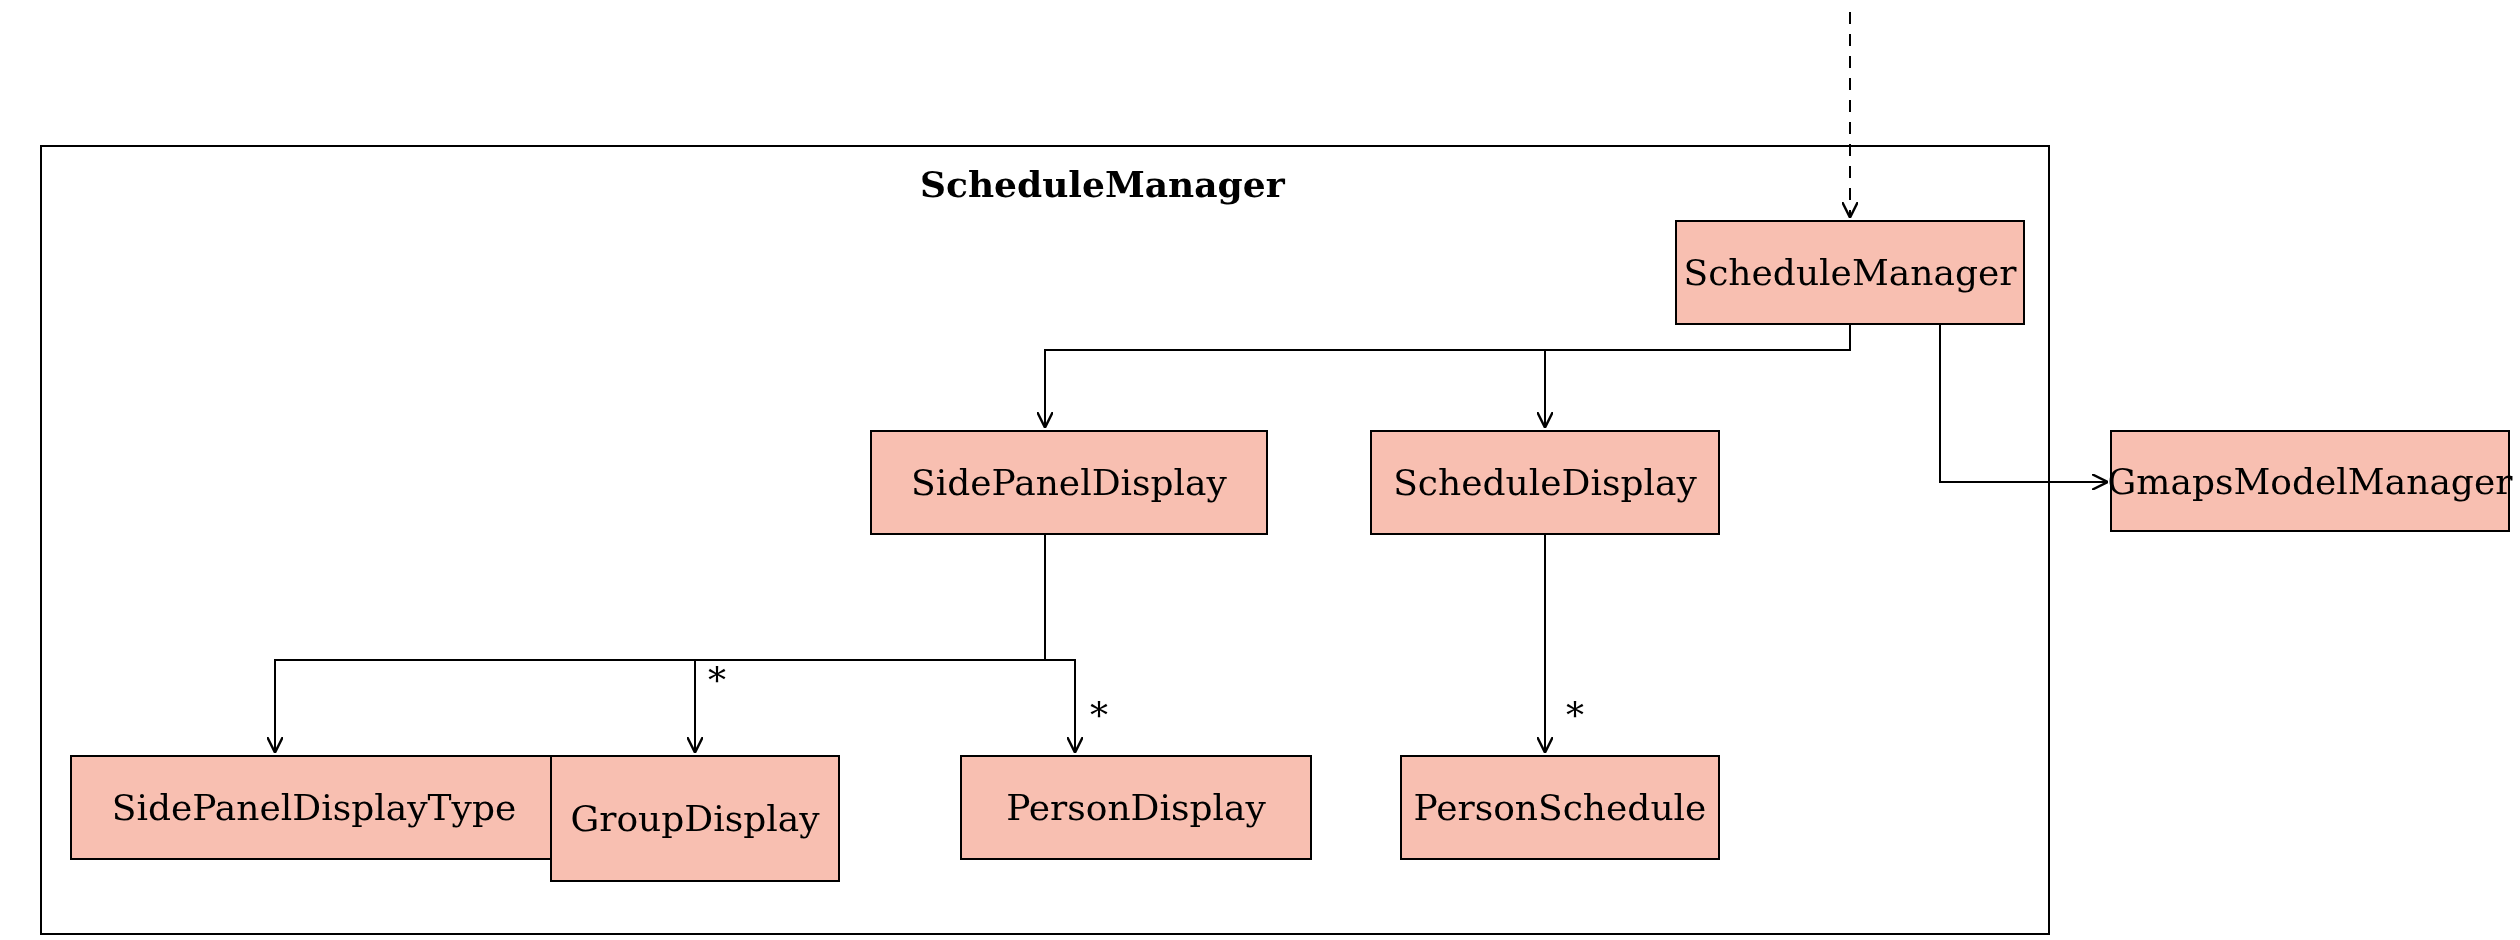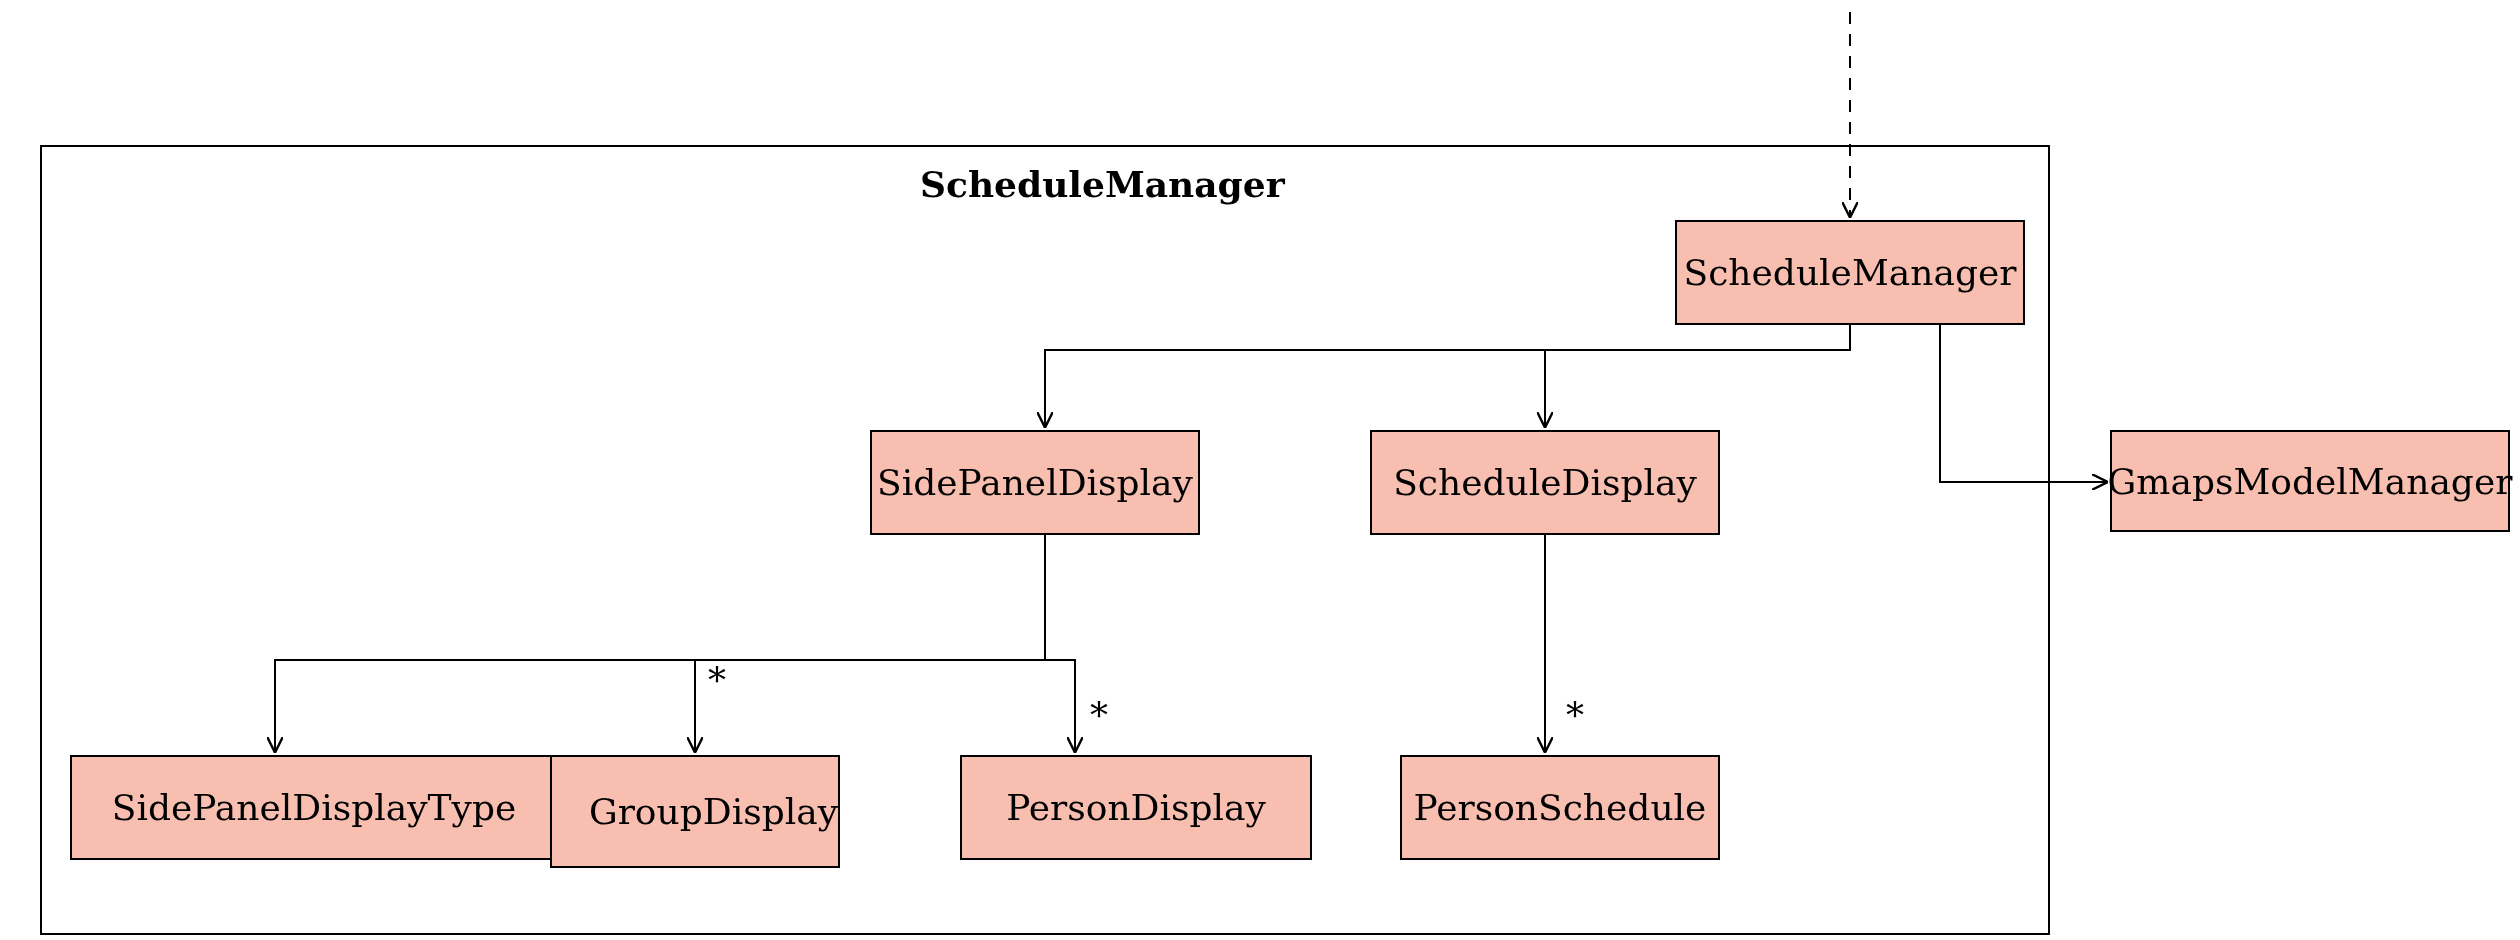--- a/index.html
+++ b/index.html
@@ -61,37 +61,37 @@
 <div class="stage">
 
   <div class="outer-box" style="left:40px; top:145px; width:2010px; height:790px;"></div>
 
   <div class="outer-title" style="left:920px; top:163px;">ScheduleManager</div>
 
   <div class="node" style="left:1675px; top:220px; width:350px; height:105px;">
     <span>ScheduleManager</span>
   </div>
 
-  <div class="node" style="left:870px; top:430px; width:330px; height:105px;">
+  <div class="node" style="left:870px; top:430px; width:398px; height:105px;">
     <span>SidePanelDisplay</span>
   </div>
 
   <div class="node" style="left:1370px; top:430px; width:350px; height:105px;text-align:center;">
     <span>ScheduleDisplay</span>
   </div>
 
   <div class="node" style="left:2110px; top:430px; width:400px; height:102px;">
     <span>GmapsModelManager</span>
   </div>
 
   <div class="node" style="left:70px; top:755px; width:488px; height:105px;">
     <span>SidePanelDisplayType</span>
   </div>
 
-  <div class="node" style="left:550px; top:755px; width:290px; height:113px;justify-content:flex-end;">
+  <div class="node" style="left:550px; top:755px; width:290px; height:127px;">
     <span>GroupDisplay</span>
   </div>
 
   <div class="node" style="left:960px; top:755px; width:352px; height:105px;">
     <span>PersonDisplay</span>
   </div>
 
   <div class="node" style="left:1400px; top:755px; width:320px; height:105px;">
     <span>PersonSchedule</span>
   </div>

